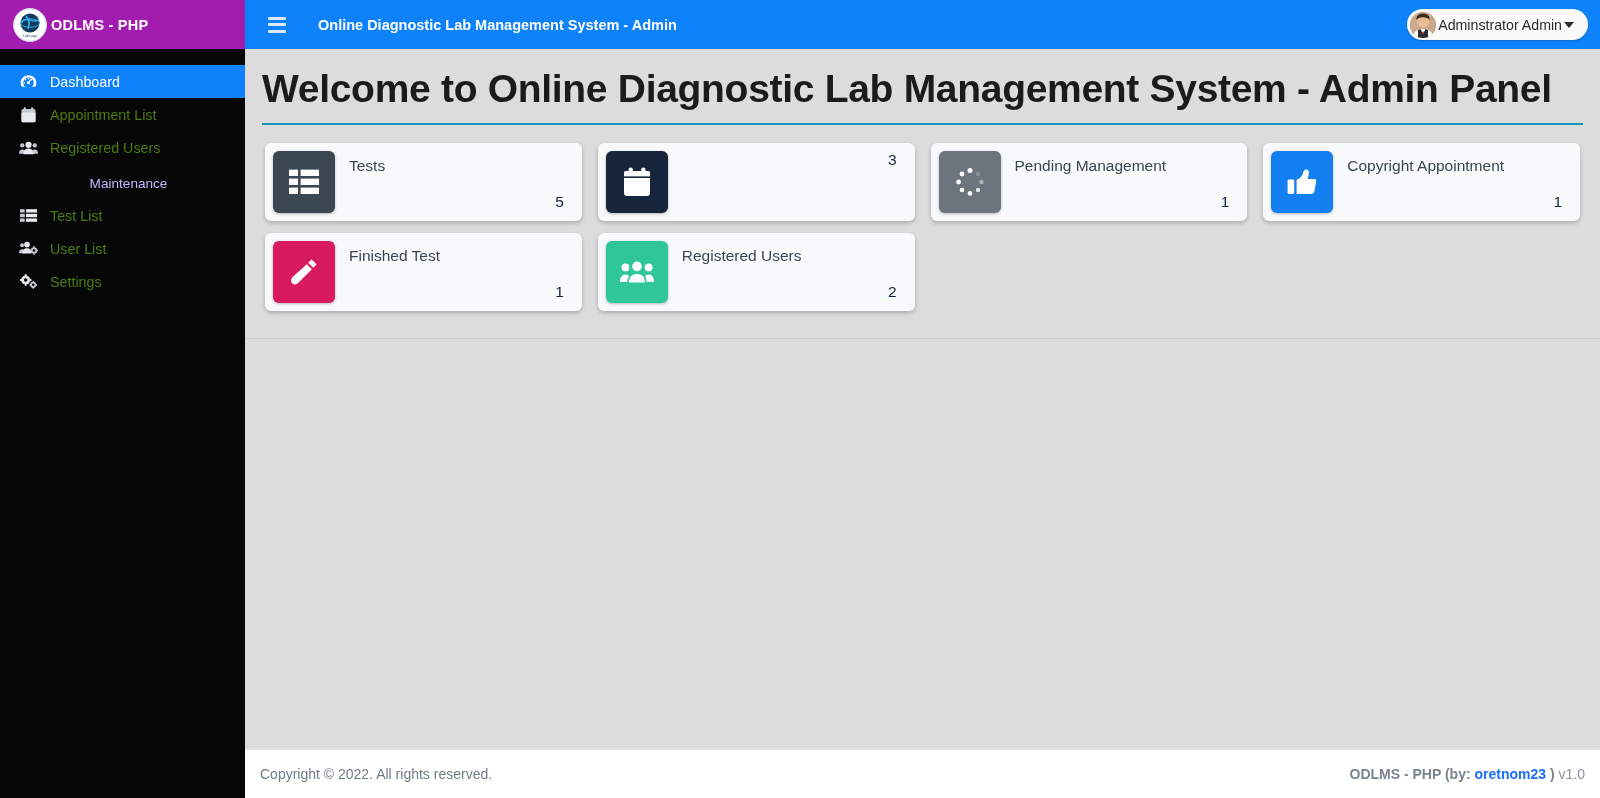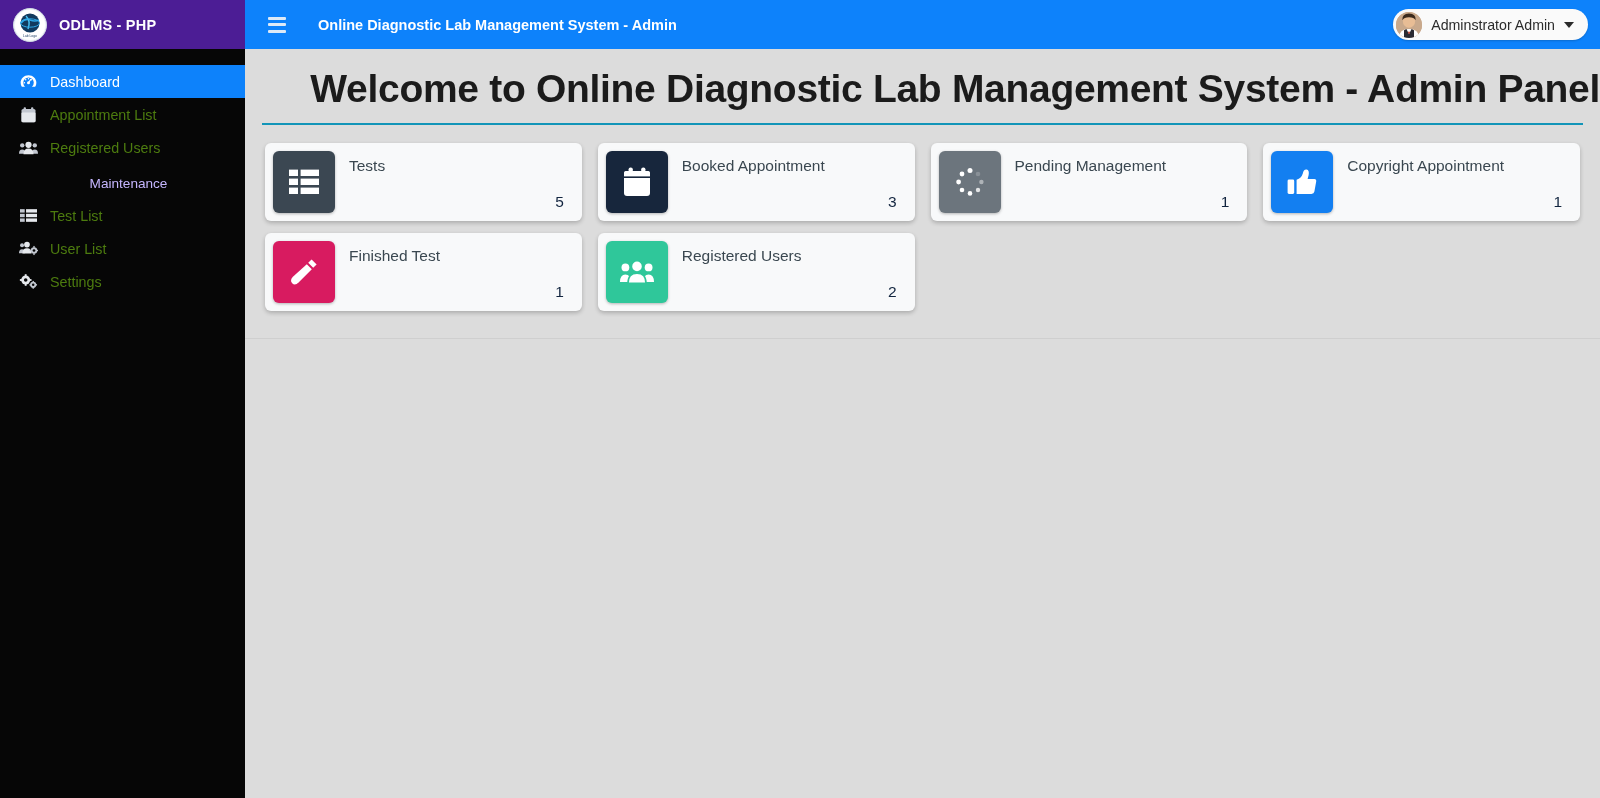--- a/index.html
+++ b/index.html
@@ -14,24 +14,24 @@
 
   
   .sidebar {
     position: absolute; left: 0; top: 0;
     width: 245px; height: 798px;
     background: #060606;
     z-index: 20;
   }
   .brand {
     height: 49px; width: 245px;
-    background: #4c1d95;
+    background: #a21caf;
     display: flex; align-items: center;
     padding-left: 13px;
-    gap: 12px;
+    gap: 4px;
   }
   .brand-logo {
     width: 34px; height: 34px; border-radius: 50%;
     background: #f2f6fa;
     border: 1px solid #cfd8e3;
     display: flex; align-items: center; justify-content: center;
     overflow: hidden;
     flex: 0 0 auto;
   }
   .brand-title {
@@ -90,21 +90,21 @@
     font-weight: bold;
     white-space: nowrap;
   }
   .user-chip {
     margin-left: auto; margin-right: 12px;
     height: 31px;
     background: #fafafa;
     border-radius: 16px;
     display: flex; align-items: center;
     padding: 0 14px 0 3px;
-    gap: 9px;
+    gap: 2px;
     box-shadow: 0 1px 2px rgba(0,0,0,.18);
     cursor: pointer;
   }
   .avatar {
     width: 26px; height: 26px; border-radius: 50%;
     overflow: hidden; flex: 0 0 26px;
     background: #c8a88b;
   }
   .user-name {
     font-size: 14.2px; color: #2b2b2b; white-space: nowrap;
@@ -122,21 +122,20 @@
     width: 1355px; height: 700px;
     background: #dcdcdc;
   }
   .page-title {
     padding: 18px 0 0 17px;
     font-size: 39px;
     font-weight: bold;
     color: #1b1b1b;
     letter-spacing: -0.3px;
     white-space: nowrap;
-    text-align: right;
   }
   .rule {
     margin: 12px 17px 0 17px;
     height: 2px;
     background: #1295b8;
   }
   .cards-wrap {
     padding: 12px 12px 0 12px;
     display: flex;
     flex-wrap: wrap;
@@ -391,21 +390,20 @@
           <div class="card-icon" style="background:#17263c">
             <svg width="28" height="30" viewBox="0 0 28 30">
               <rect x="1" y="4" width="26" height="25" rx="3" fill="#ffffff"></rect>
               <rect x="1" y="4" width="26" height="5" rx="2" fill="#ffffff"></rect>
               <rect x="1" y="9.4" width="26" height="1.6" fill="#17263c"></rect>
               <rect x="5.6" y="0.4" width="4.2" height="6.2" rx="1.9" fill="#ffffff"></rect>
               <rect x="18.2" y="0.4" width="4.2" height="6.2" rx="1.9" fill="#ffffff"></rect>
             </svg>
           </div>
           <div class="card-body">
-            <div class="card-label">Booked Appointment</div>
             <div class="card-value">3</div>
           </div>
         </div>
       </div>
 
       <div class="card-col">
         <div class="card">
           <div class="card-icon" style="background:#6c757d">
             <svg width="30" height="30" viewBox="0 0 30 30">
               <circle cx="15" cy="3.6" r="2.5" fill="#ffffff"></circle>
@@ -473,15 +471,21 @@
             <div class="card-value">2</div>
           </div>
         </div>
       </div>
 
     </div>
 
     <div class="content-bottom-rule"></div>
   </div>
 
+  <div class="footer">
+    <div class="footer-left">Copyright © 2022. All rights reserved.</div>
+    <div class="footer-right">
+      <span>ODLMS - PHP (by: </span><span class="lnk">oretnom23</span><span> )</span><span class="ver"> v1.0</span>
+    </div>
+  </div>
 
 
 </div>
 
 </body></html>

